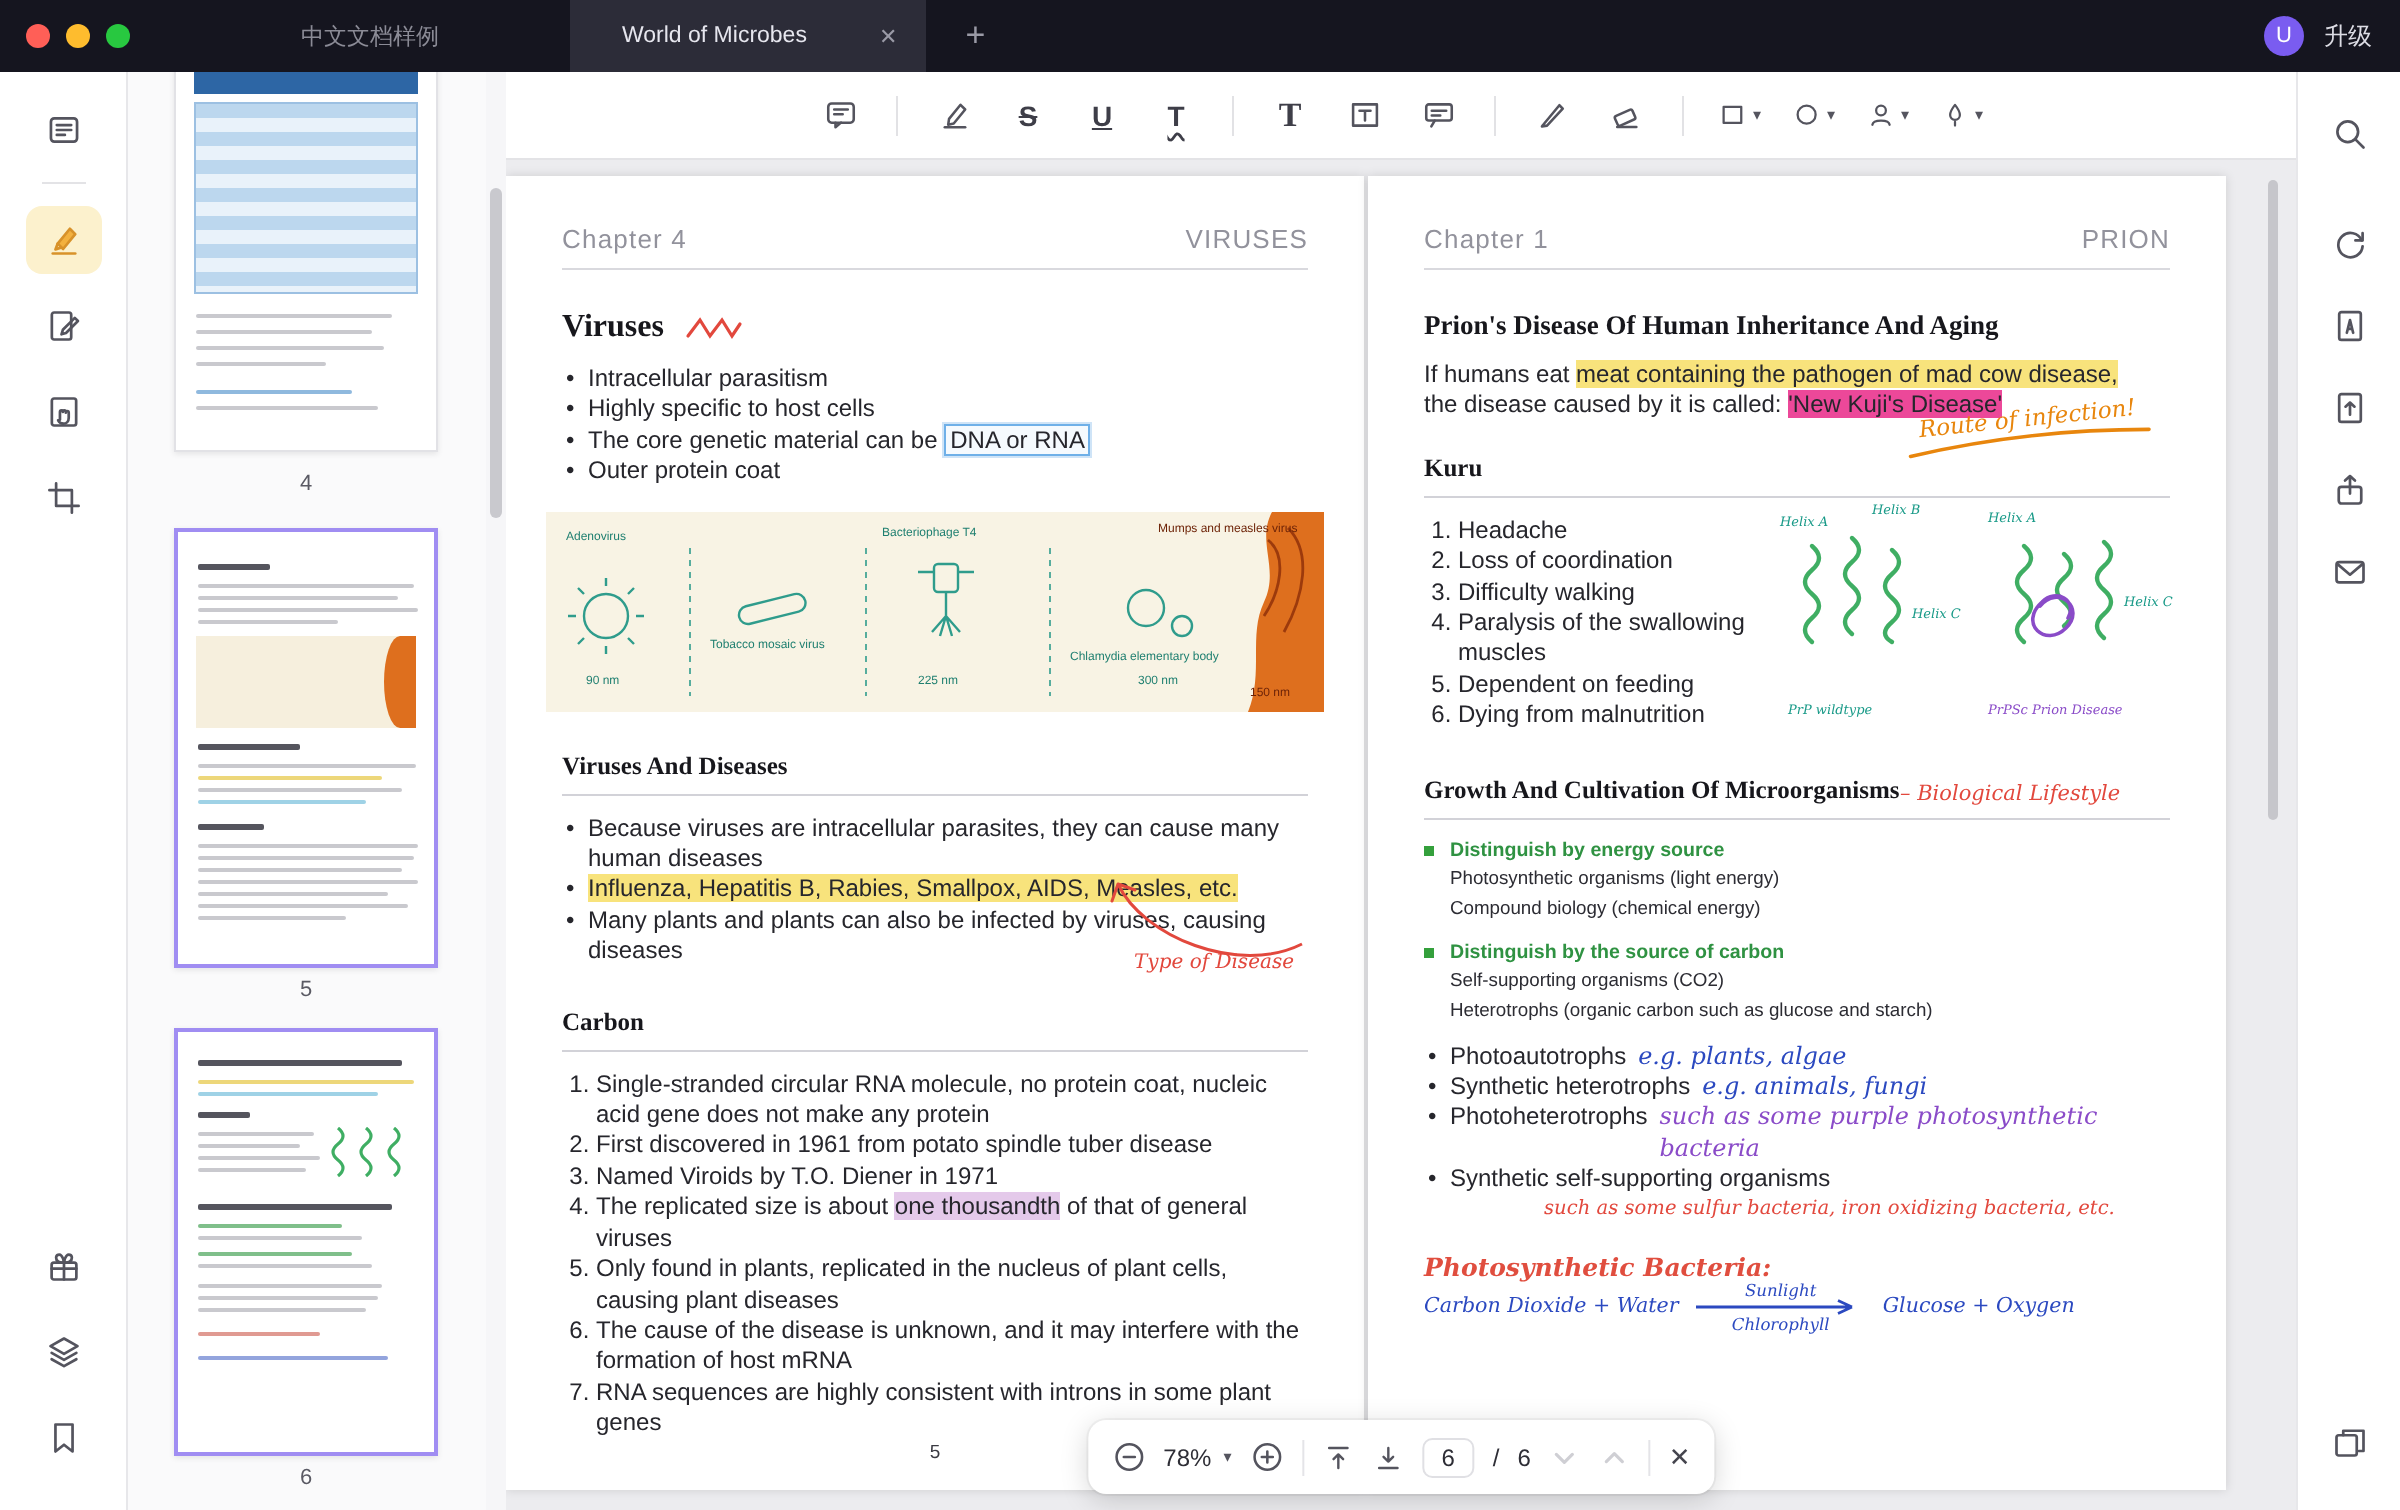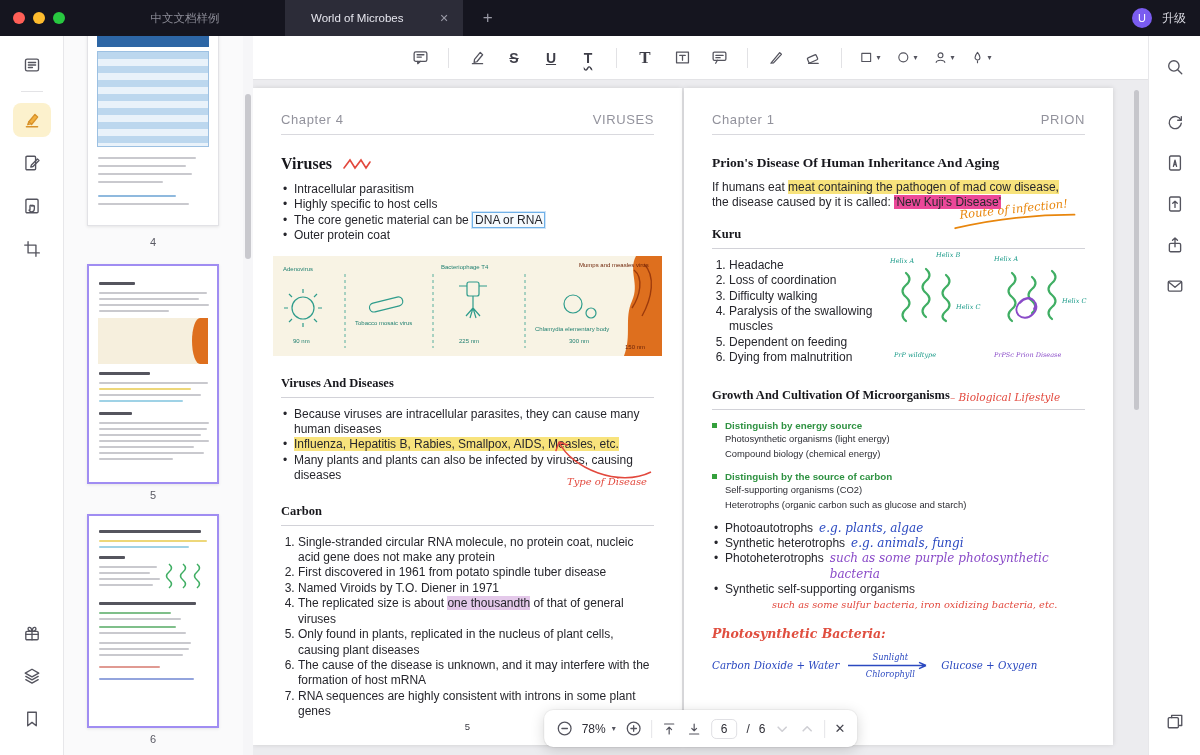--- a/index.html
+++ b/index.html
@@ -93,21 +93,21 @@
 .helix{left:206px;top:163px;width:206px;height:112px;}
 .hx-label{position:absolute;font-size:6.5px;font-style:italic;font-family:"DejaVu Serif",serif;white-space:nowrap;}
 
 
 .gtitle{margin-top:10px;font-size:9.8px;font-weight:bold;color:#2f9242;display:flex;align-items:center;}
 .gsq{width:5px;height:5px;background:#34a03c;margin-right:8px;flex:none;}
 .gsub{margin-left:13px;font-size:9.4px;line-height:15px;color:#2c2c33;}
 .bl{display:flex;gap:6px;align-items:baseline;}
 .b4note{margin:1px 0 0 60px;font-size:9.8px;}
 .photo-head{margin-top:16px;font-size:12.5px;font-weight:bold;color:#e04e3f;}
-.eq{margin-top:12px;display:flex;align-items:center;gap:8px;font-size:10.3px;color:#2b49c0;text-align:center;}
+.eq{margin-top:0;display:flex;align-items:center;gap:8px;font-size:10.3px;color:#2b49c0;text-align:center;}
 .eq-arrow{display:inline-flex;flex-direction:column;align-items:center;line-height:1;}
 .eq-arrow .lab{font-size:8.3px;}
 
 
 .v-scroll{position:absolute;right:9px;top:10px;width:5px;height:320px;background:#c6c6cb;border-radius:3px;}
 .bottombar{position:absolute;bottom:8px;left:50%;transform:translateX(-50%);display:flex;align-items:center;gap:9px;padding:0 12px;height:37px;background:#fff;border-radius:9px;box-shadow:0 3px 14px rgba(0,0,0,.17),0 0 0 1px rgba(0,0,0,.04);font-size:12px;color:#2e2e36;white-space:nowrap;}
 .bb-sep{width:1px;height:18px;background:#e4e4e8;}
 .bb-zoom{display:flex;align-items:center;gap:4px;}
 .pagebox{border:1px solid #e0e0e4;border-radius:5px;padding:2px 9px;}
 .bb-x{font-size:13px;color:#45454e;}

